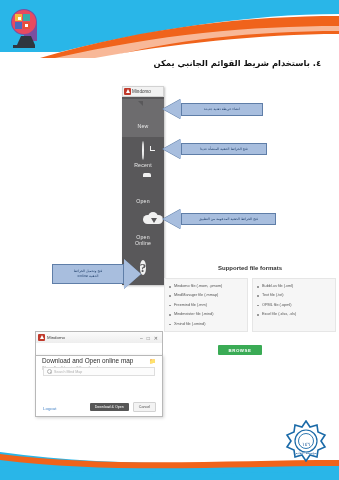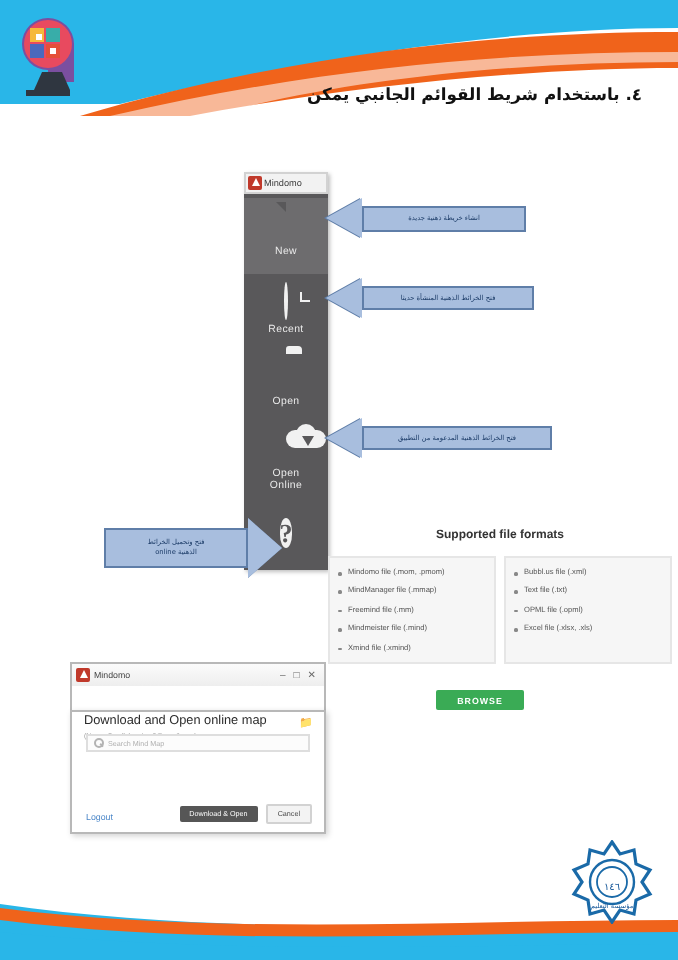--- a/index.html
+++ b/index.html
@@ -40,21 +40,21 @@
     left: 7px;
     top: 6px;
     width: 40px;
     height: 47px;
   }
 
   
   .arabic-heading {
     position: absolute;
     right: 18px;
-    top: 42px;
+    top: 58px;
     width: 240px;
     direction: rtl;
     font-family: "DejaVu Sans", sans-serif;
     font-size: 8.4px;
     font-weight: bold;
     color: #111111;
     letter-spacing: 0.2px;
   }
 
   

